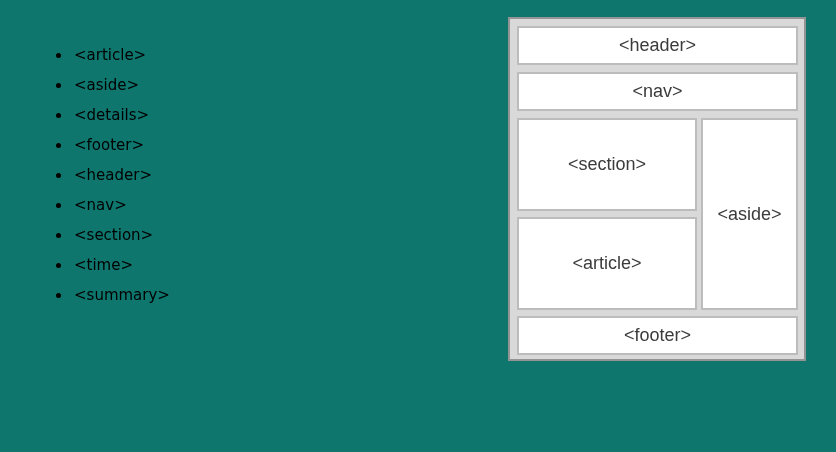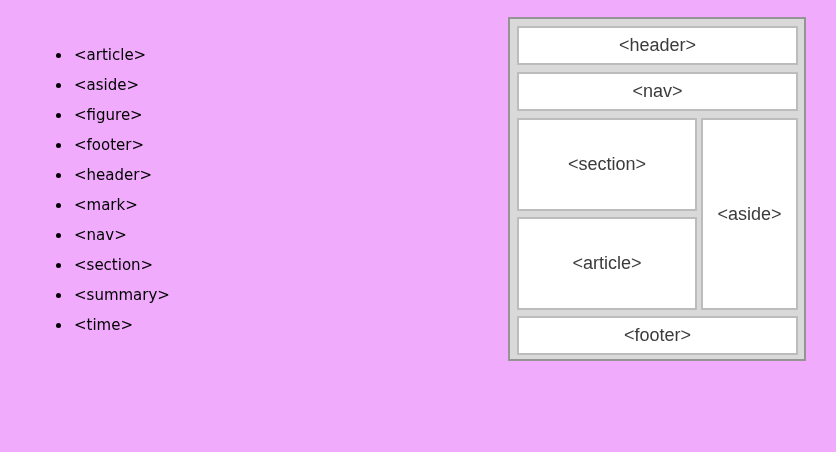--- a/index.html
+++ b/index.html
@@ -1,20 +1,20 @@
 <!DOCTYPE html>
 <html><head>
 <meta charset="utf-8">
 <style>
   html, body { margin: 0; padding: 0; }
   .page {
     position: relative;
     width: 836px;
     height: 452px;
-    background: #f0abfc;
+    background: #0f766e;
     overflow: hidden;
   }
 
   
   .tag-list {
     position: absolute;
     left: 50px;
     top: 40px;
     margin: 0;
     padding: 0;
@@ -78,49 +78,45 @@
     <li>
       <span class="bullet"></span>
       <span>&lt;article&gt;</span>
     </li>
     <li>
       <span class="bullet"></span>
       <span>&lt;aside&gt;</span>
     </li>
     <li>
       <span class="bullet"></span>
-      <span>&lt;figure&gt;</span>
+      <span>&lt;details&gt;</span>
     </li>
     <li>
       <span class="bullet"></span>
       <span>&lt;footer&gt;</span>
     </li>
     <li>
       <span class="bullet"></span>
       <span>&lt;header&gt;</span>
     </li>
     <li>
       <span class="bullet"></span>
-      <span>&lt;mark&gt;</span>
-    </li>
-    <li>
-      <span class="bullet"></span>
       <span>&lt;nav&gt;</span>
     </li>
     <li>
       <span class="bullet"></span>
       <span>&lt;section&gt;</span>
     </li>
     <li>
       <span class="bullet"></span>
-      <span>&lt;summary&gt;</span>
+      <span>&lt;time&gt;</span>
     </li>
     <li>
       <span class="bullet"></span>
-      <span>&lt;time&gt;</span>
+      <span>&lt;summary&gt;</span>
     </li>
   </ul>
 
   <div class="layout-diagram">
     <div class="dbox dbox-header">
       <span>&lt;header&gt;</span>
     </div>
     <div class="dbox dbox-nav">
       <span>&lt;nav&gt;</span>
     </div>

